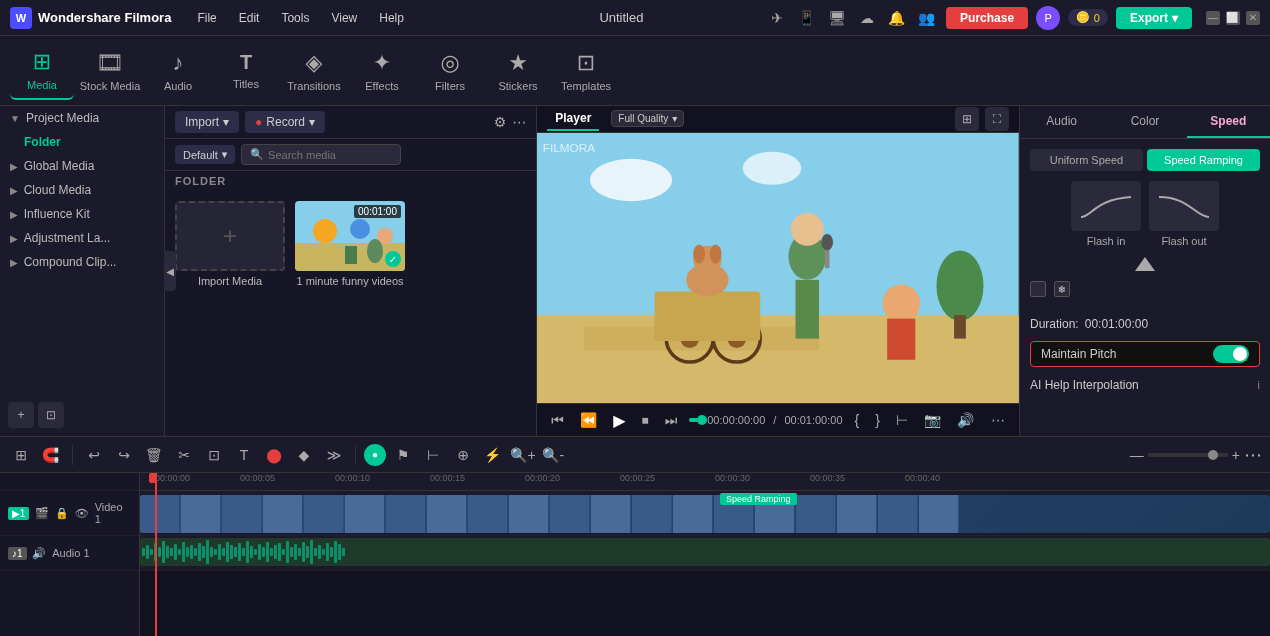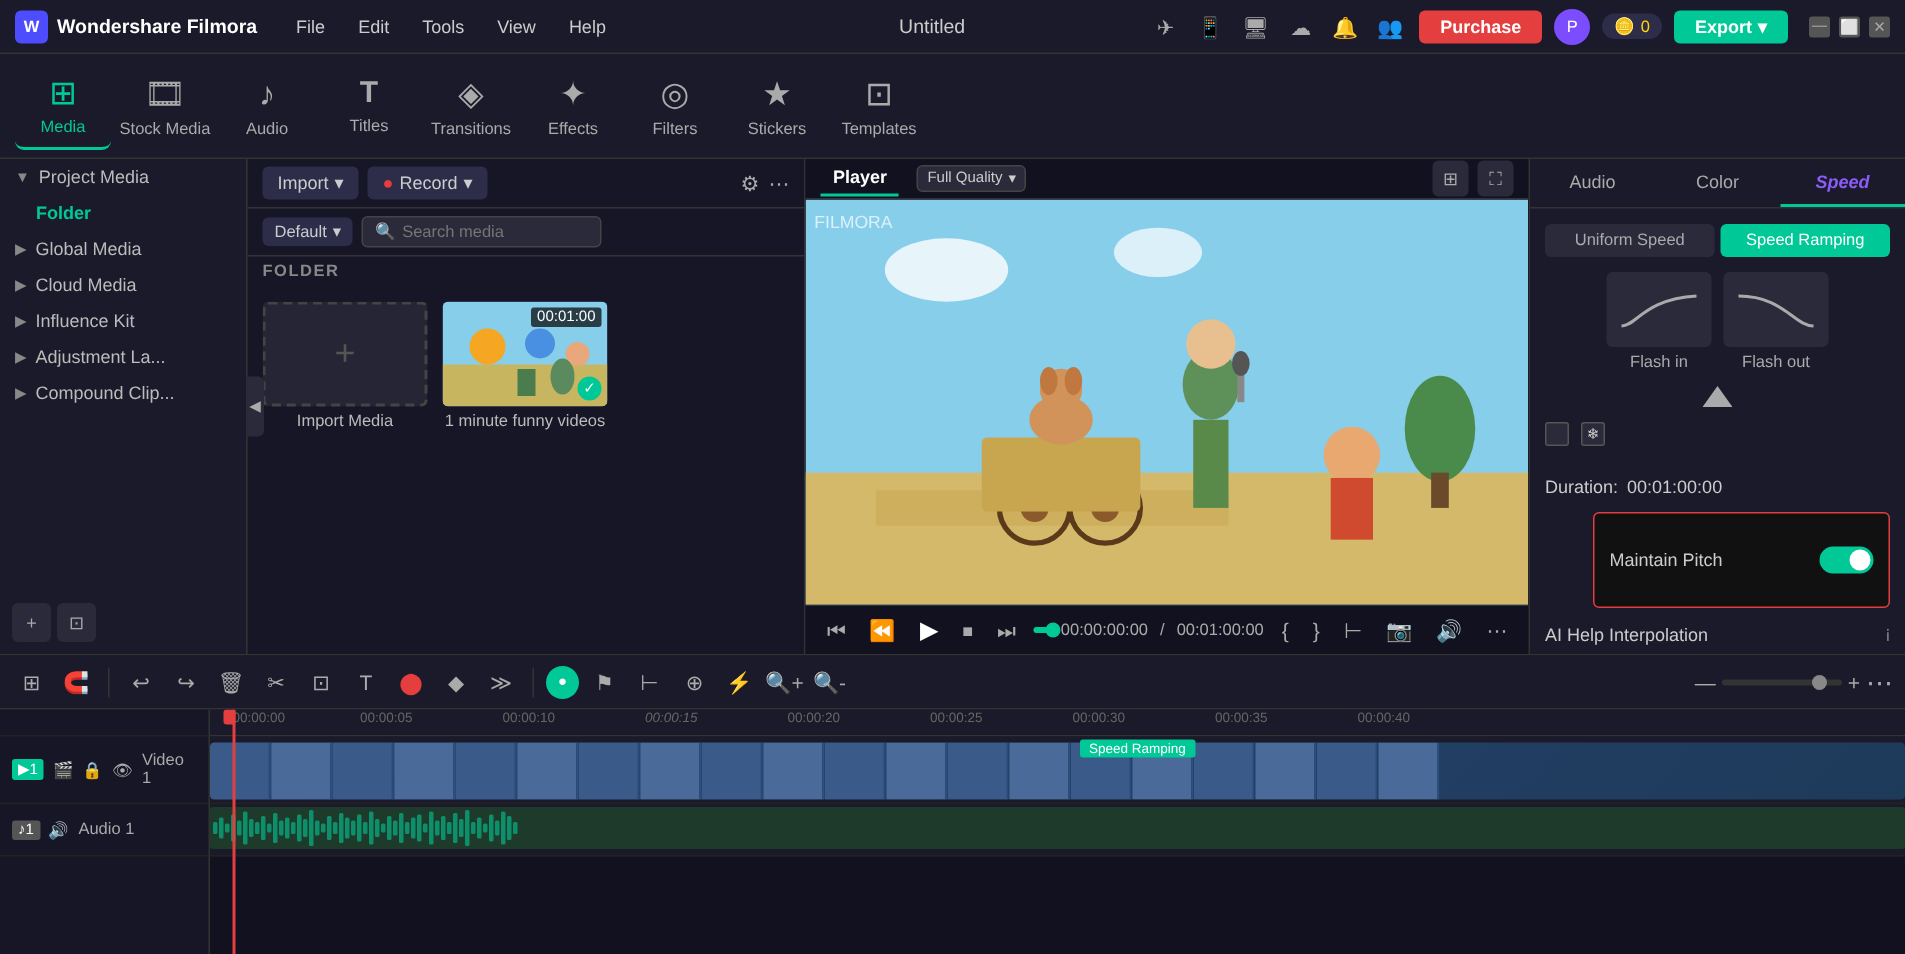--- a/index.html
+++ b/index.html
@@ -164,21 +164,21 @@
       display: flex;
       flex-direction: column;
     }
     #right-panel-tabs {
       display: flex; border-bottom: 1px solid #333;
     }
     .rp-tab {
       flex: 1; text-align: center; padding: 8px 4px; cursor: pointer;
       color: #aaa; font-size: 12px; border-bottom: 2px solid transparent;
     }
-    .rp-tab.active { color: #8b5cf6; border-bottom: 2px solid #00c896; font-weight: 600; font-style: italic; }
+    .rp-tab.active { color: #f9a8d4; border-bottom: 2px solid #00c896; font-weight: 600; }
     #speed-panel { padding: 10px; display: flex; flex-direction: column; gap: 10px; overflow-y: auto; }
     .speed-subtabs { display: flex; gap: 4px; }
     .speed-subtab {
       flex: 1; text-align: center; padding: 5px; border-radius: 4px;
       background: #2a2a3a; color: #aaa; font-size: 11px; cursor: pointer;
     }
     .speed-subtab.active { background: #00c896; color: #fff; }
     .flash-options { display: flex; gap: 8px; justify-content: center; }
     .flash-option {
       display: flex; flex-direction: column; align-items: center; gap: 4px;
@@ -189,21 +189,21 @@
       display: flex; align-items: center; justify-content: center; position: relative;
       overflow: hidden;
     }
     .flash-curve {
       width: 60px; height: 35px;
     }
     .speed-graph { position: relative; height: 80px; background: #111120; border-radius: 4px; overflow: hidden; }
     .duration-row { display: flex; align-items: center; gap: 6px; color: #ccc; font-size: 12px; }
     .maintain-pitch-row {
       display: flex; align-items: center; justify-content: space-between;
-      background: #111; border: 1px solid #e53e3e; border-radius: 4px; padding: 22px 10px; margin-left: 32px;
+      background: #111; border: 1px solid #e53e3e; border-radius: 4px; padding: 3px 10px;
     }
     .toggle-on {
       width: 36px; height: 18px; background: #00c896; border-radius: 9px; position: relative; cursor: pointer;
     }
     .toggle-on::after {
       content: ''; position: absolute; right: 2px; top: 2px;
       width: 14px; height: 14px; background: #fff; border-radius: 50%;
     }
     .ai-row { display: flex; align-items: center; justify-content: space-between; color: #ccc; font-size: 12px; }
     .ai-info { color: #888; font-size: 11px; }
@@ -691,21 +691,21 @@
       </div>
     </div>
 
     <div id="tl-right">
 
       <div id="tl-ruler">
         <div class="playhead-top"></div>
         <span class="ruler-mark" style="left:15px;">00:00:00</span>
         <span class="ruler-mark" style="left:100px;">00:00:05</span>
         <span class="ruler-mark" style="left:195px;">00:00:10</span>
-        <span class="ruler-mark" style="left:290px;font-style:italic;">00:00:15</span>
+        <span class="ruler-mark" style="left:290px;">00:00:15</span>
         <span class="ruler-mark" style="left:385px;">00:00:20</span>
         <span class="ruler-mark" style="left:480px;">00:00:25</span>
         <span class="ruler-mark" style="left:575px;">00:00:30</span>
         <span class="ruler-mark" style="left:670px;">00:00:35</span>
         <span class="ruler-mark" style="left:765px;">00:00:40</span>
       </div>
 
       <div class="playhead" style="left:15px;"></div>
 
       <div id="tl-tracks">

